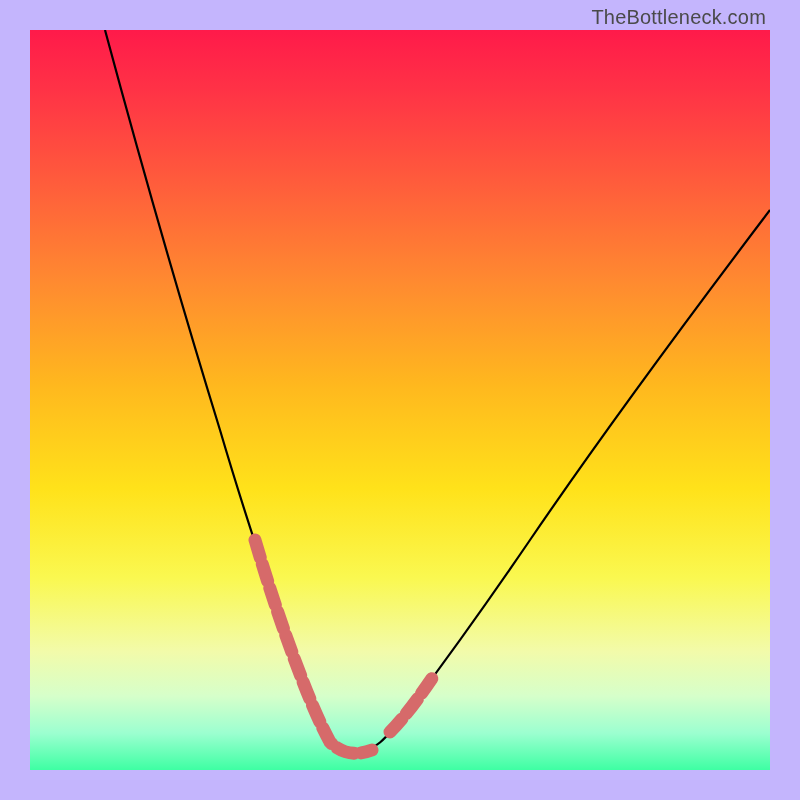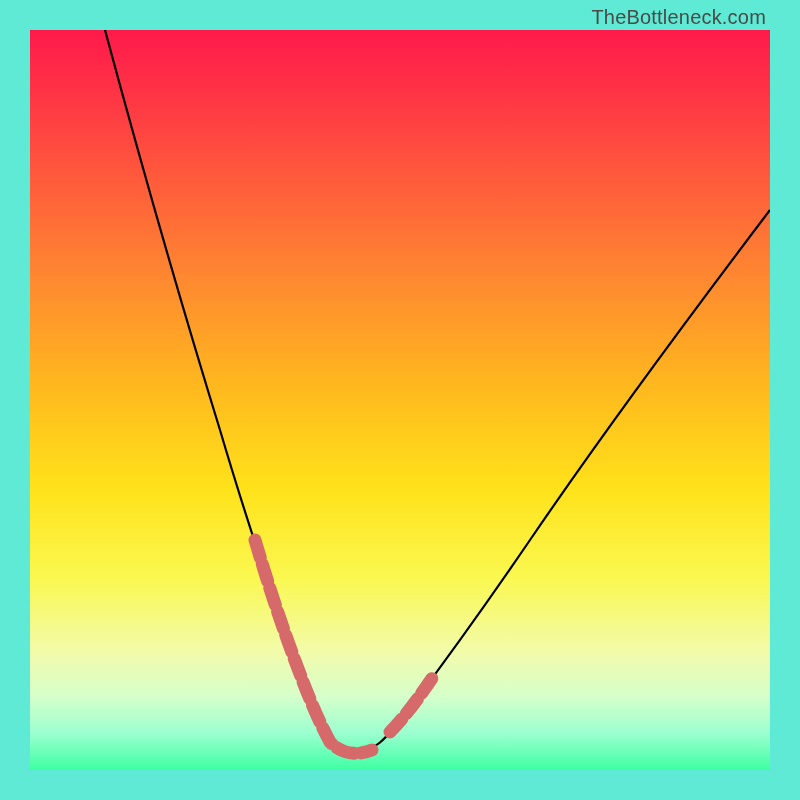--- a/index.html
+++ b/index.html
@@ -10,21 +10,21 @@
     background: #000;
     font-family: Arial, Helvetica, sans-serif;
     overflow: hidden;
   }
   .frame {
     position: absolute;
     top: 0;
     left: 0;
     width: 800px;
     height: 800px;
-    background: #5eead4;
+    background: #c4b5fd;
   }
   .plot-area {
     position: absolute;
     top: 30px;
     left: 30px;
     width: 740px;
     height: 740px;
   }
   .gradient-bg {
     position: absolute;

